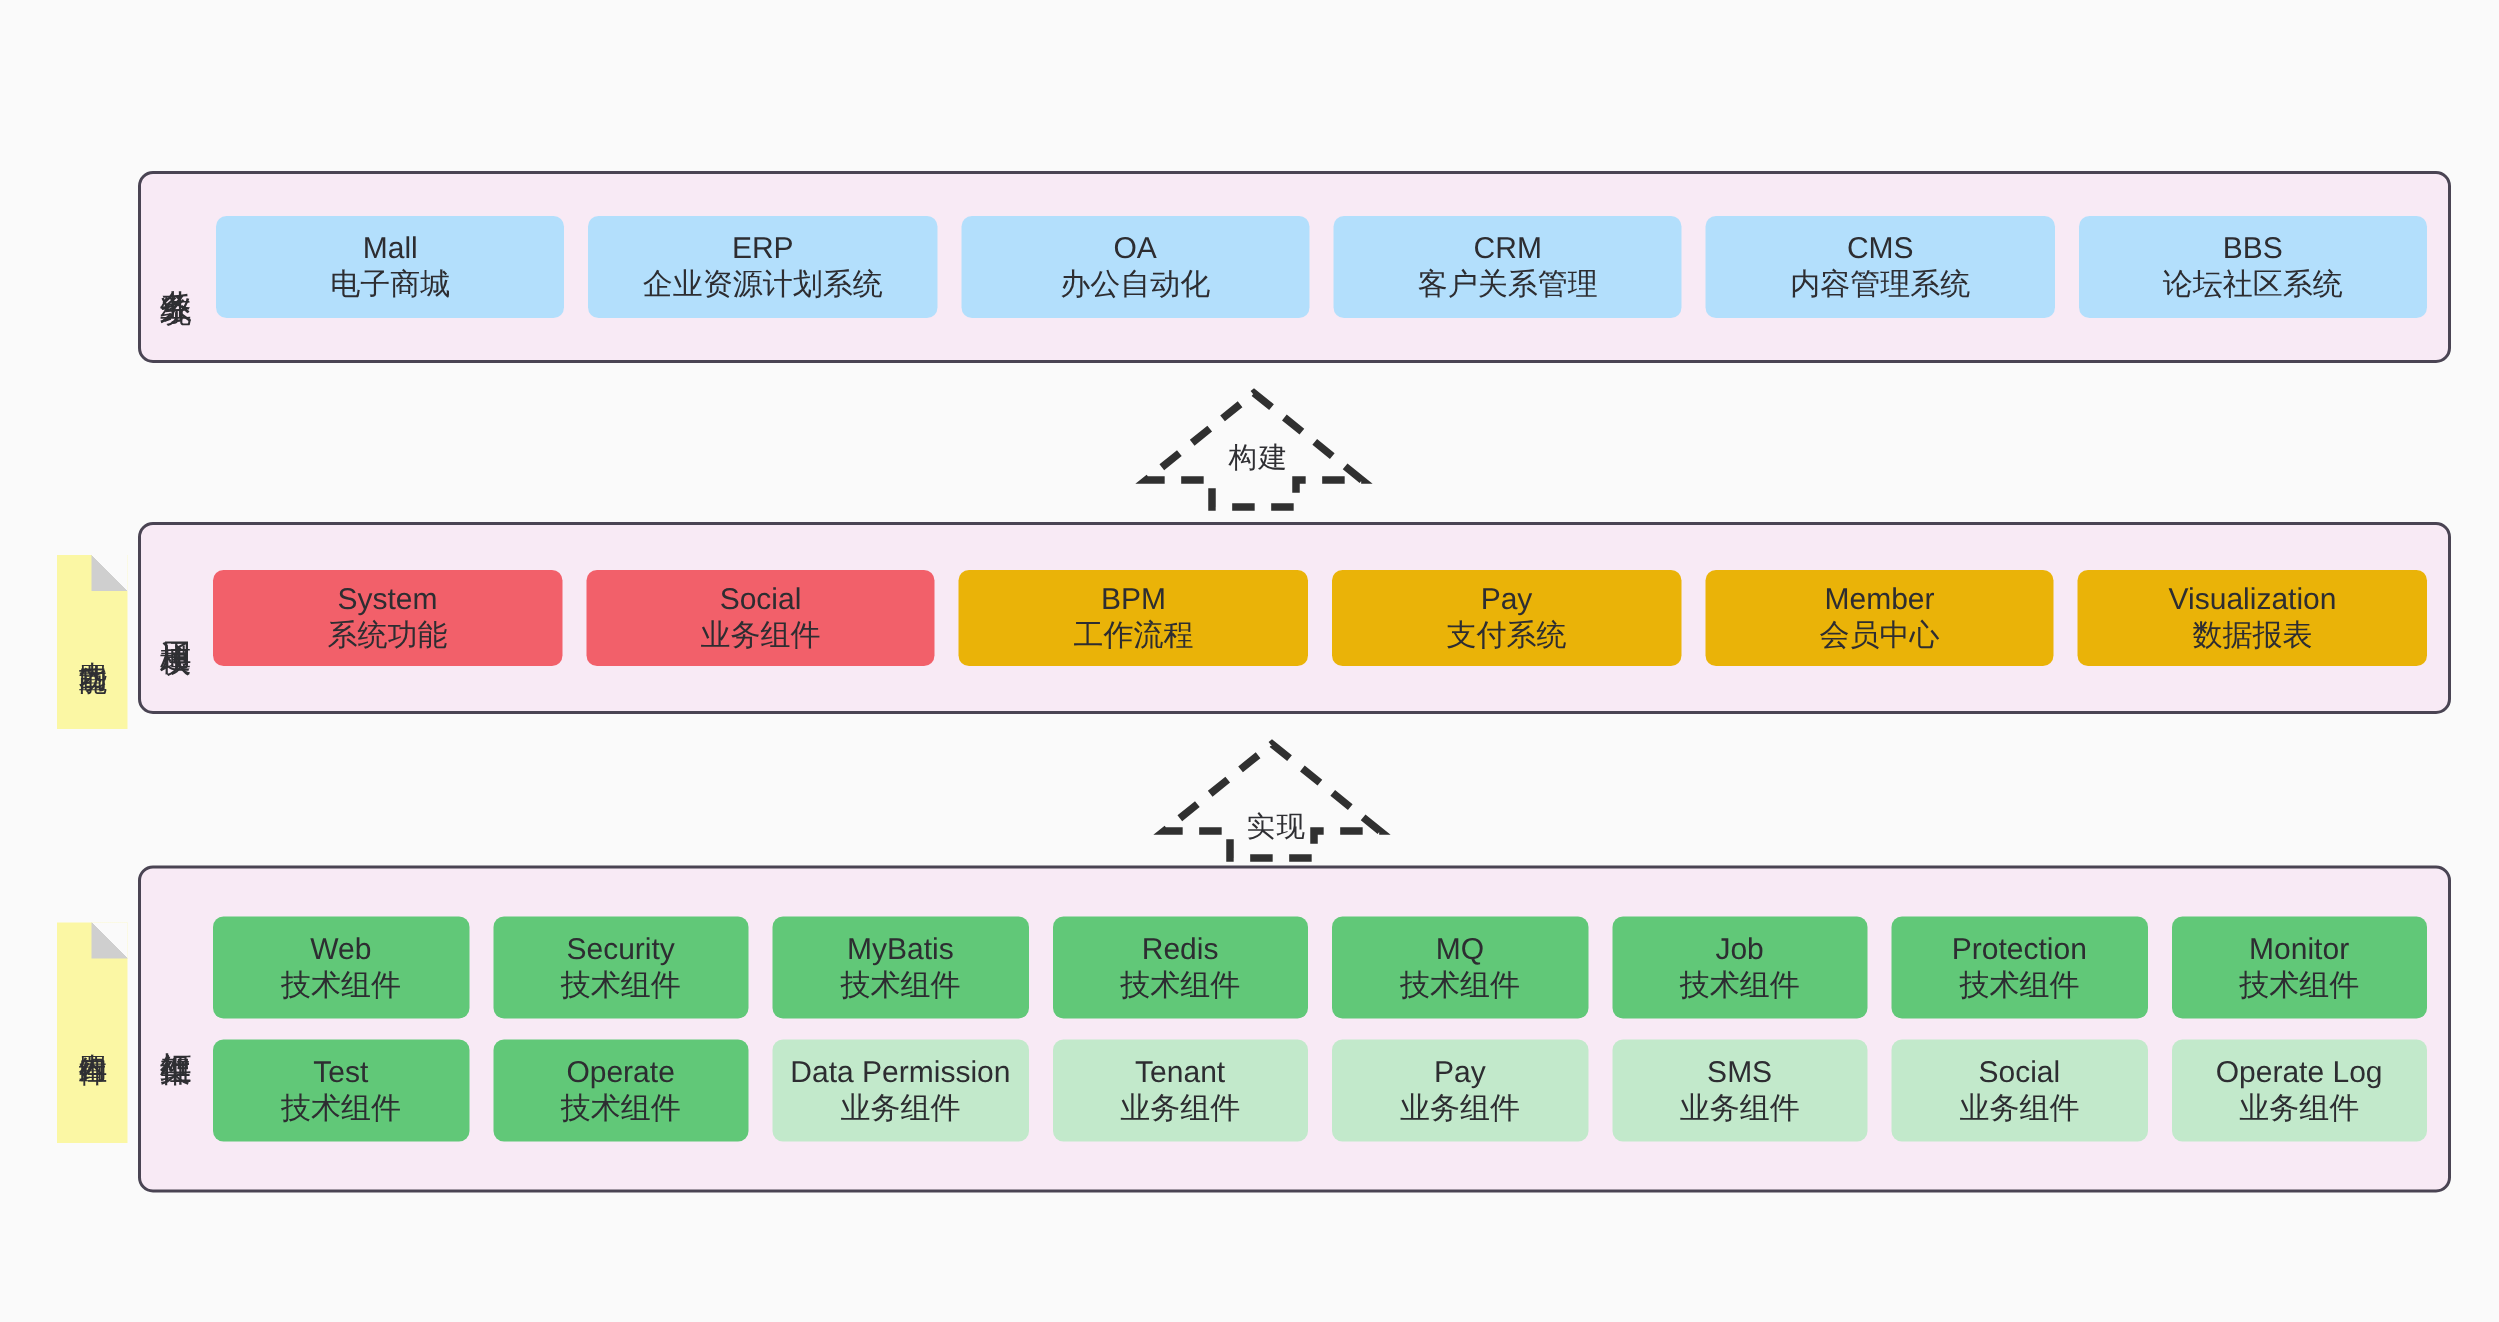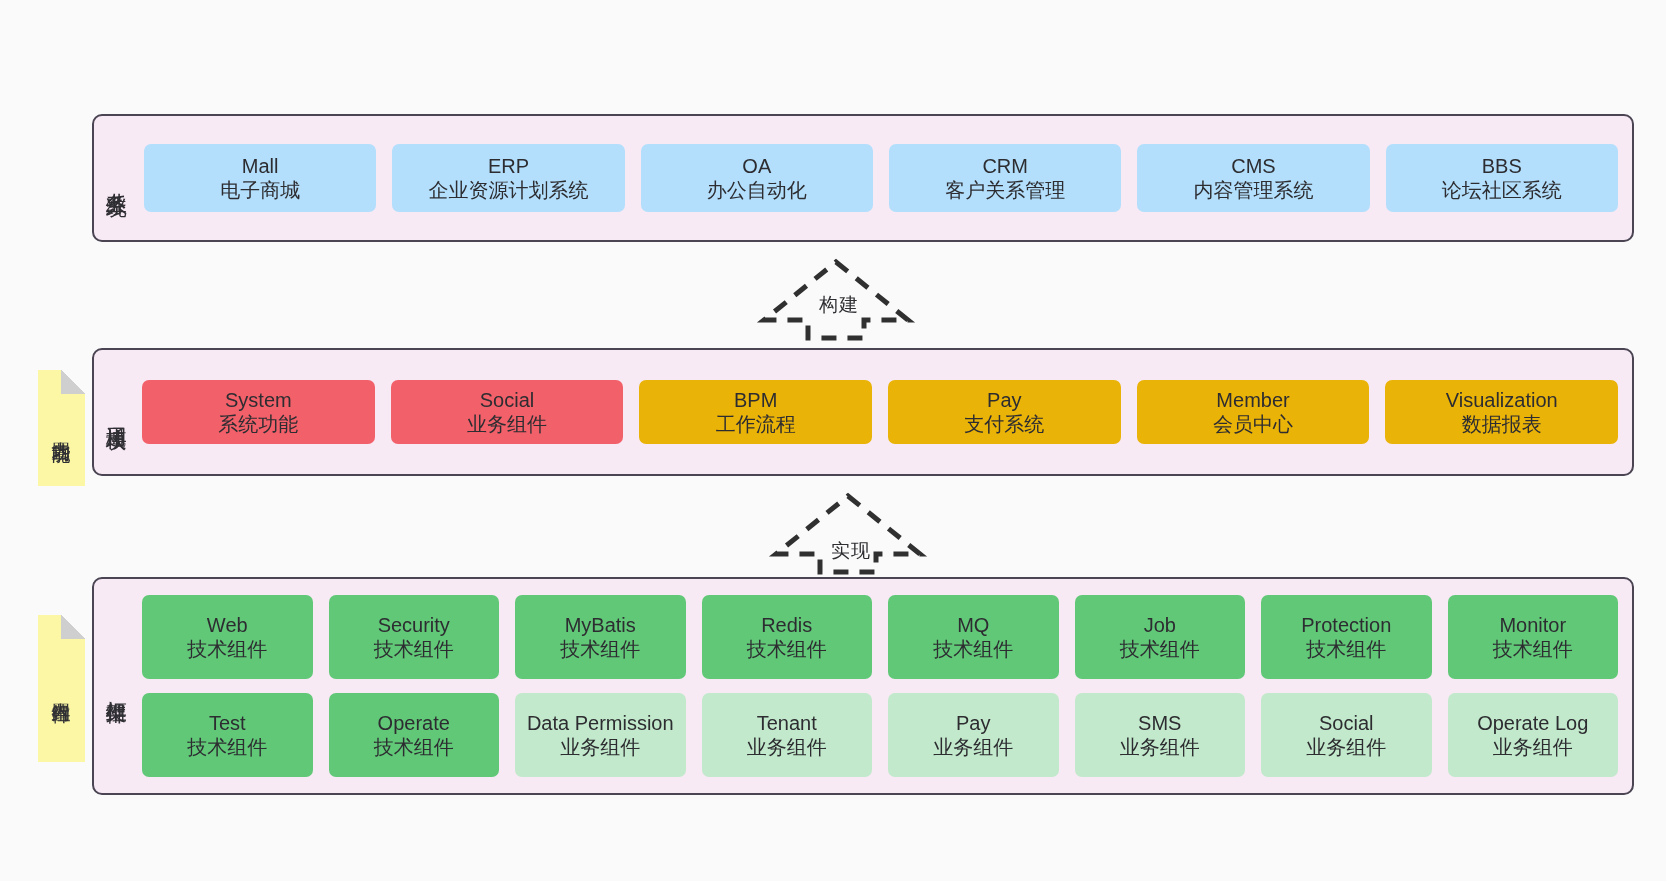--- a/index.html
+++ b/index.html
@@ -82,21 +82,21 @@
 
   
   #layer-business  { left: 92px; top: 114px; width: 1542px; height: 128px; }
   #layer-business .cell { height: 68px; }
   #layer-business .layer-body { padding-left: 6px; }
 
   #layer-modules   { left: 92px; top: 348px; width: 1542px; height: 128px; }
   #layer-modules .cell { height: 64px; }
 
   #layer-framework { left: 92px; top: 577px; width: 1542px; height: 218px; }
-  #layer-framework .cell { height: 84px; }
+  #layer-framework .cell { height: 68px; }
 
   
   .note {
     position: absolute;
     box-sizing: border-box;
     background: #fbf7a4;
     display: flex;
     align-items: center;
     justify-content: center;
     font-size: 19px;

